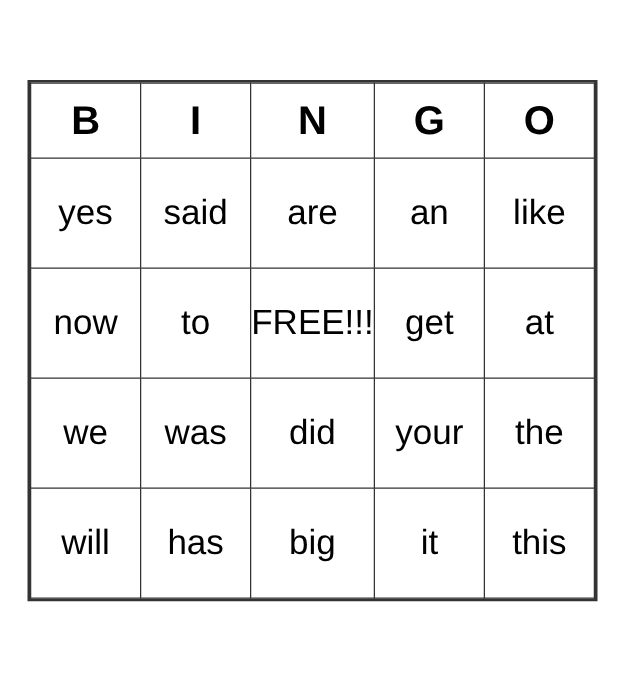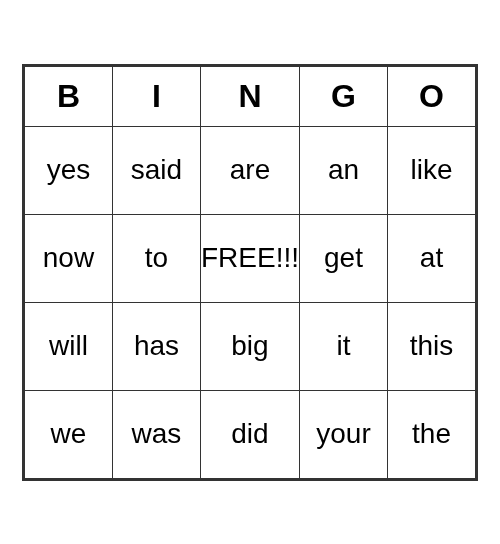--- a/index.html
+++ b/index.html
@@ -76,28 +76,28 @@
           <td>like</td>
         </tr>
         <tr>
           <td>now</td>
           <td>to</td>
           <td class="free-cell">FREE!!!</td>
           <td>get</td>
           <td>at</td>
         </tr>
         <tr>
+          <td>we</td>
+          <td>was</td>
+          <td>did</td>
+          <td>your</td>
+          <td>the</td>
+        </tr>
+        <tr>
           <td>will</td>
           <td>has</td>
           <td>big</td>
           <td>it</td>
           <td>this</td>
         </tr>
-        <tr>
-          <td>we</td>
-          <td>was</td>
-          <td>did</td>
-          <td>your</td>
-          <td>the</td>
-        </tr>
       </tbody>
   </table>
 </div>
 
 </body></html>

